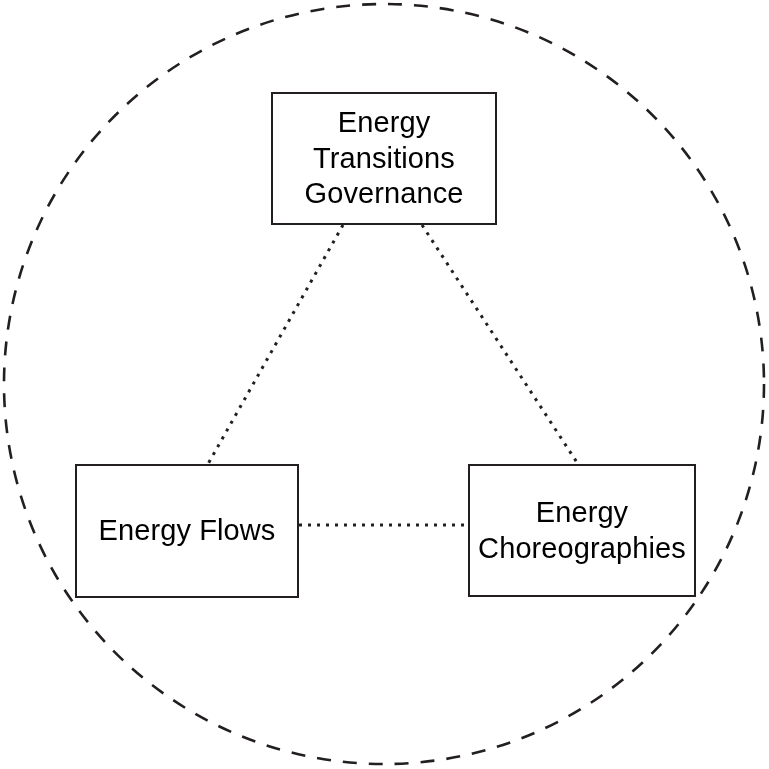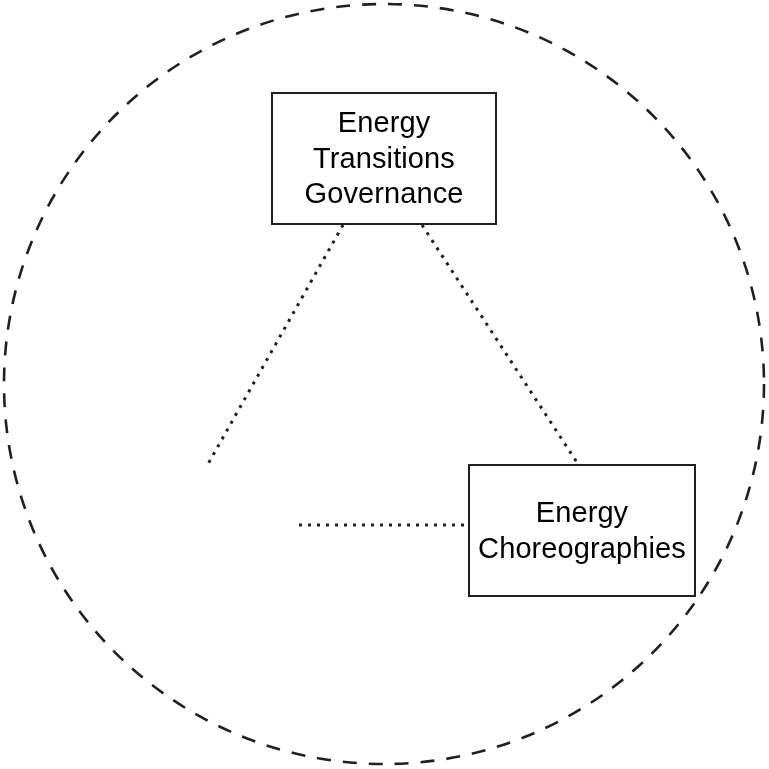--- a/index.html
+++ b/index.html
@@ -80,19 +80,22 @@
 
     <line id="connector-flows-choreographies" x1="299" y1="525" x2="468" y2="525" stroke="#231f20" stroke-width="3" stroke-dasharray="3 6" stroke-linecap="butt"></line>
   </svg>
 
   <div class="node-box" id="node-governance">
     <span class="node-label">Energy
 Transitions
 Governance</span>
   </div>
 
+  <div class="node-box" id="node-flows">
+    <span class="node-label">Energy Flows</span>
+  </div>
 
   <div class="node-box" id="node-choreographies">
     <span class="node-label">Energy
 Choreographies</span>
   </div>
 
 </div>
 
 </body></html>

